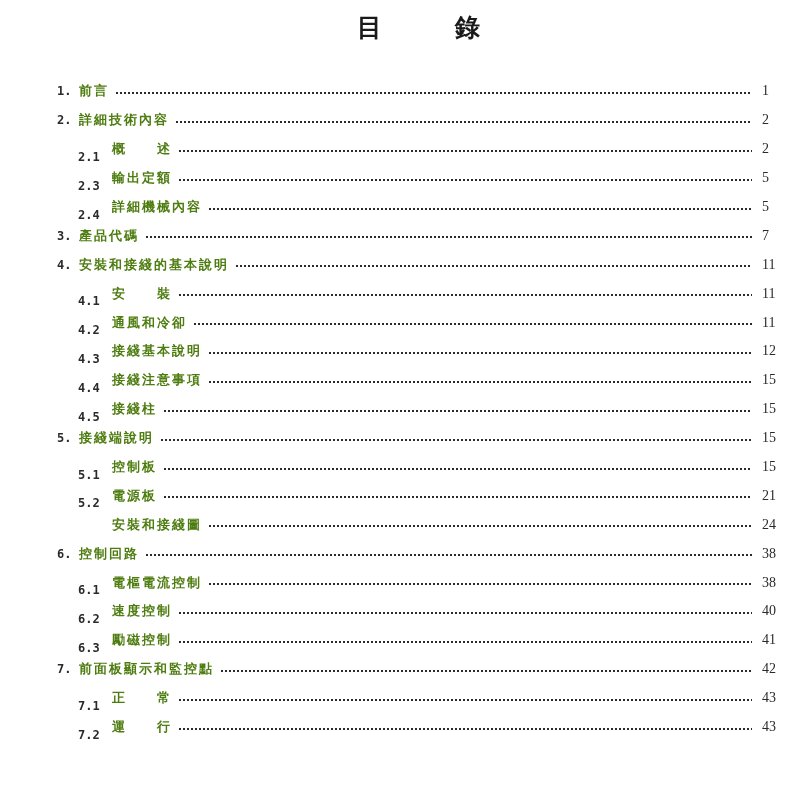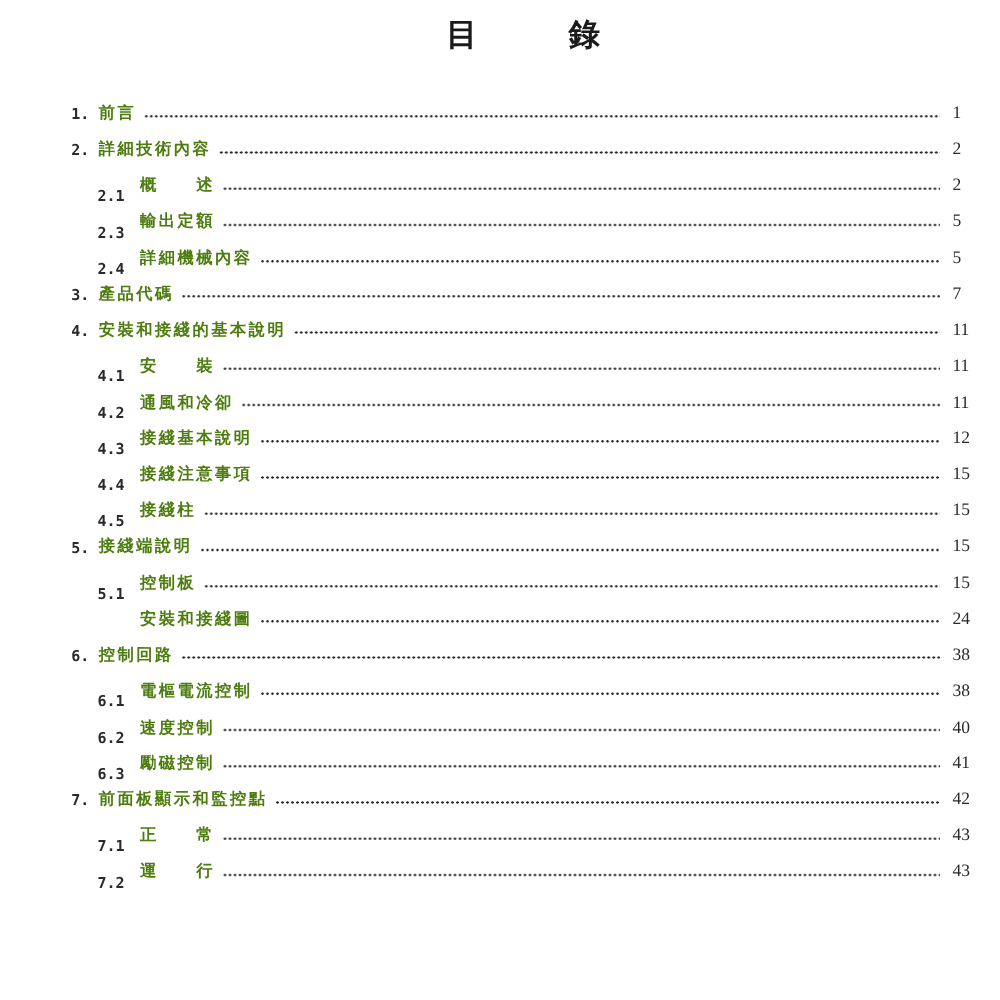--- a/index.html
+++ b/index.html
@@ -169,20 +169,26 @@
       <span class="leader"></span>
       <span class="page">15</span>
     </div>
     <div class="toc-row lvl2">
       <span class="num">5.1</span>
       <span class="label">控制板</span>
       <span class="leader"></span>
       <span class="page">15</span>
     </div>
     <div class="toc-row lvl2">
+      <span class="num">5.2</span>
+      <span class="label">電源板</span>
+      <span class="leader"></span>
+      <span class="page">21</span>
+    </div>
+    <div class="toc-row lvl2">
       <span class="num"></span>
       <span class="label">安裝和接綫圖</span>
       <span class="leader"></span>
       <span class="page">24</span>
     </div>
     <div class="toc-row lvl1">
       <span class="num">6.</span>
       <span class="label">控制回路</span>
       <span class="leader"></span>
       <span class="page">38</span>

